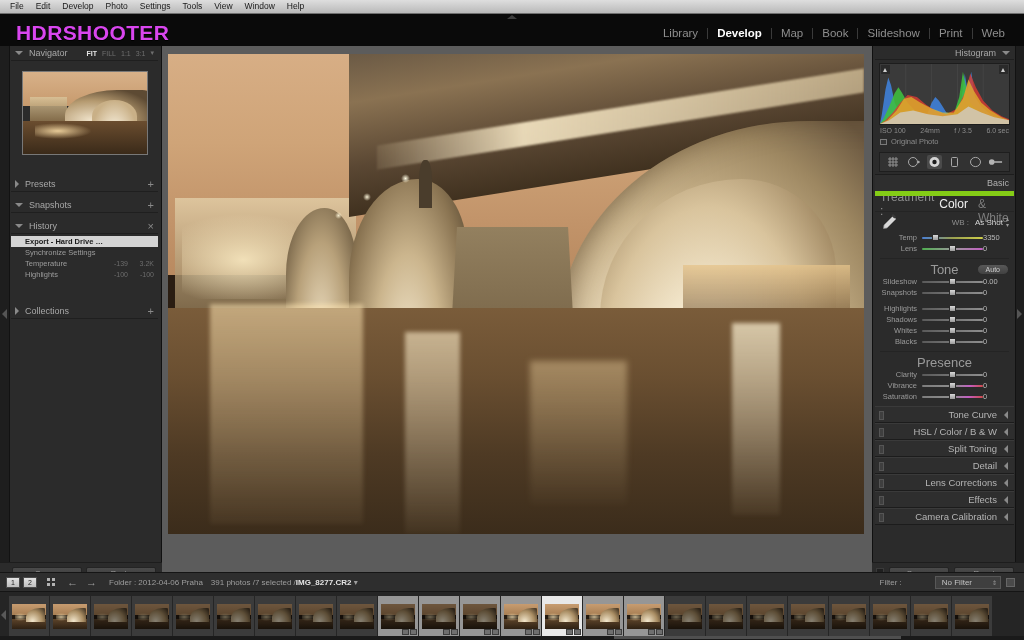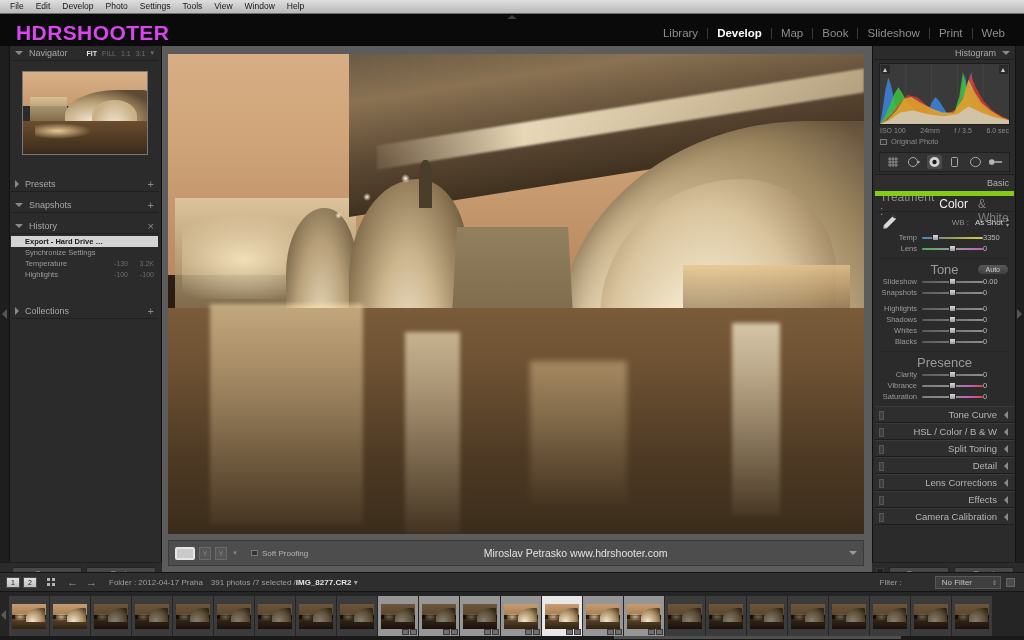--- a/index.html
+++ b/index.html
@@ -574,32 +574,20 @@
         <div class="raft"></div>
         <div class="lamp4"></div>
         <div class="water"></div>
         <div class="water-ref1"></div>
         <div class="water-ref2"></div>
         <div class="water-ref4"></div>
         <div class="water-ref3"></div>
       </div>
     </div>
 
-    <div class="stagebar">
-      <div class="vmode"></div>
-      <div class="ba-icon">Y</div>
-      <div class="ba-icon">Y</div>
-      <div class="ba-icon" style="width:8px;border:none;background:none">▾</div>
-      <div class="softproof">
-        <span class="cbox"></span>
-        <span>Soft Proofing</span>
-      </div>
-      <div class="wm">Miroslav Petrasko www.hdrshooter.com</div>
-      <div class="wm-caret"></div>
-    </div>
   </div>
 
   <div class="rightpanel">
     <div class="right-edge">
       <div class="right-arrow"></div>
     </div>
     <div class="rp-inner">
 
       <div class="rp-head">
         <span>Histogram</span>
@@ -860,21 +848,21 @@
     <div class="lrbtn">Sync...</div>
     <div class="lrbtn">Reset</div>
   </div>
 
   <div class="fsbar">
     <div class="sqbtn">1</div>
     <div class="sqbtn">2</div>
     <div class="gridicon"></div>
     <div class="navarrow">←</div>
     <div class="navarrow">→</div>
-    <div class="fstext">Folder : 2012-04-17 Praha</div>
+    <div class="fstext">Folder : 2012-04-06 Praha</div>
     <div class="fstext">
       <span>391 photos /7 selected /</span><b>IMG_8277.CR2</b>
       <span> ▾</span>
     </div>
     <div class="filterbox">
       <span>Filter :</span>
       <span class="filtersel">
         <span>No Filter</span>
         <span class="ar">⇕</span>
       </span>

